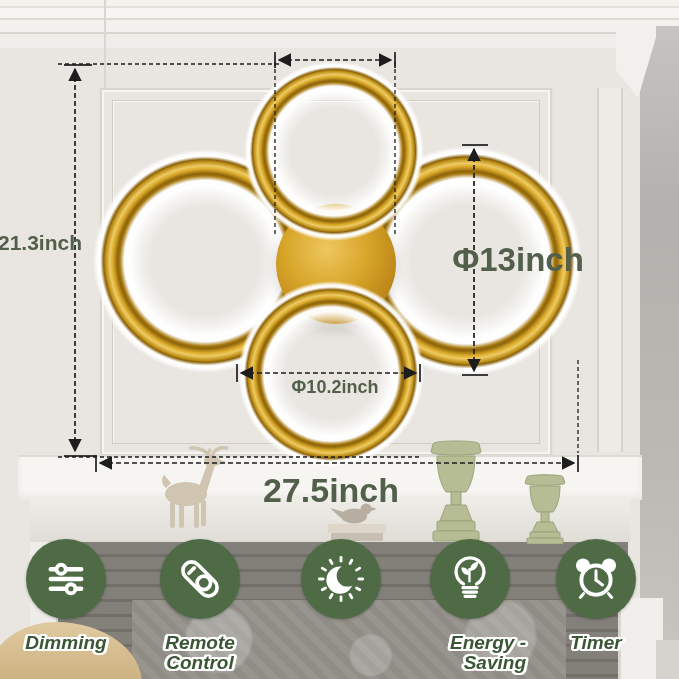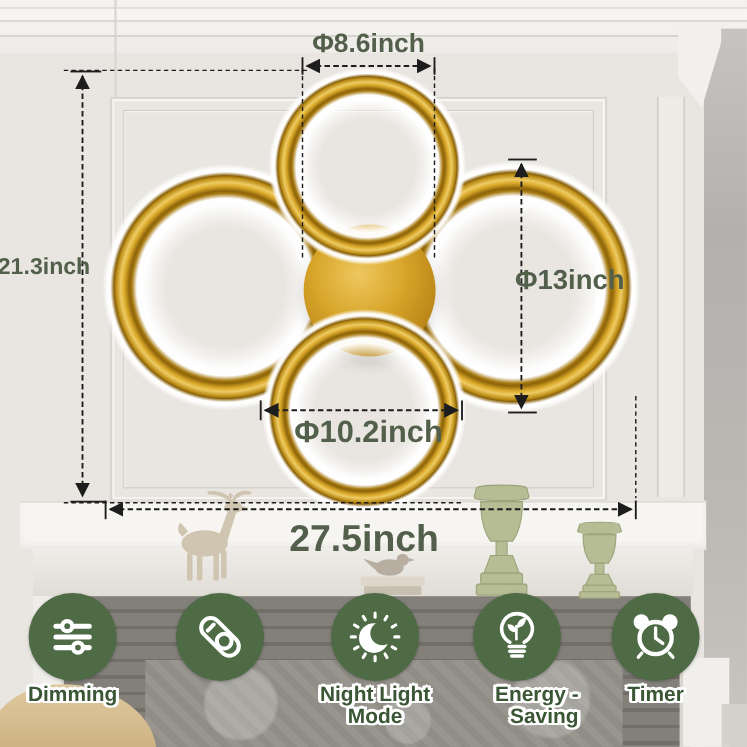--- a/index.html
+++ b/index.html
@@ -63,25 +63,25 @@
   .ring-top{left:244px;top:61px;width:180px;height:180px;z-index:5;}
   .ring-bottom{left:238px;top:281px;width:186px;height:186px;z-index:5;}
   .canopy{left:276px;top:204px;width:120px;height:120px;border-radius:50%;z-index:4;
     background:radial-gradient(circle at 42% 38%,#eec75f,#d8a62a 40%,#c08b1a 68%,#a3720f 100%);
     box-shadow:0 6px 14px rgba(0,0,0,0.15);}
   
   .dim-svg{left:0;top:0;width:679px;height:679px;z-index:6;pointer-events:none;}
   .dim-label{position:absolute;z-index:7;font-weight:bold;color:#525f4b;transform:translateX(-50%);white-space:nowrap;}
   .lbl-86{left:335px;top:26px;font-size:24px;}
   .lbl-213{left:40px;top:231px;font-size:21px;}
-  .lbl-13{left:518px;top:241px;font-size:25px;}
-  .lbl-102{left:325px;top:377px;font-size:28px;padding-left:20px;}
+  .lbl-13{left:518px;top:241px;font-size:33px;}
+  .lbl-102{left:325px;top:377px;font-size:18px;padding-left:20px;}
   .lbl-275{left:331px;top:471px;font-size:34px;}
   
-  .feat{position:absolute;top:539px;width:132px;display:flex;flex-direction:column;align-items:center;row-gap:3px;z-index:8;}
+  .feat{position:absolute;top:539px;width:132px;display:flex;flex-direction:column;align-items:center;row-gap:14px;z-index:8;font-style:italic;}
   .badge{width:80px;height:80px;border-radius:50%;background:#4e6b46;display:flex;align-items:center;justify-content:center;
     box-shadow:0 1px 3px rgba(0,0,0,0.25);}
   .badge svg{width:52px;height:52px;display:block;}
   .feat-label{font-size:19px;font-weight:bold;color:#3a5634;text-align:center;line-height:1.06;
     text-shadow:2.4px 0 0 #fff,-2.4px 0 0 #fff,0 2.4px 0 #fff,0 -2.4px 0 #fff,
       1.8px 1.8px 0 #fff,-1.8px 1.8px 0 #fff,1.8px -1.8px 0 #fff,-1.8px -1.8px 0 #fff,
       2.8px 1.2px 0 #fff,-2.8px 1.2px 0 #fff,2.8px -1.2px 0 #fff,-2.8px -1.2px 0 #fff;}
 </style>
 </head>
 <body>
@@ -194,21 +194,20 @@
       <line x1="420" y1="364" x2="420" y2="382"></line>
       <line x1="241" y1="373" x2="416" y2="373" stroke-dasharray="5 3" marker-start="url(#ah)" marker-end="url(#ah)"></line>
 
       <line x1="96" y1="455" x2="96" y2="472"></line>
       <line x1="578" y1="455" x2="578" y2="472"></line>
       <line x1="578" y1="360" x2="578" y2="453" stroke-dasharray="4 3" stroke-width="1.3"></line>
       <line x1="100" y1="463" x2="574" y2="463" stroke-dasharray="5 3" marker-start="url(#ah)" marker-end="url(#ah)"></line>
     </g>
   </svg>
 
-  <div class="dim-label lbl-86">Φ8.6inch</div>
   <div class="dim-label lbl-213">21.3inch</div>
   <div class="dim-label lbl-13">Φ13inch</div>
   <div class="dim-label lbl-102">Φ10.2inch</div>
   <div class="dim-label lbl-275">27.5inch</div>
 
   <div class="feat" style="left:0px;">
     <div class="badge">
       <svg viewBox="0 0 48 48">
         <g stroke="#fff" stroke-width="4.2" stroke-linecap="round">
           <line x1="10" y1="15" x2="38" y2="15"></line>
@@ -227,20 +226,21 @@
   <div class="feat" style="left:134px;">
     <div class="badge">
       <svg viewBox="0 0 48 48">
         <g transform="rotate(-45 24 24)" fill="none" stroke="#fff" stroke-width="3.4" stroke-linecap="round">
           <rect x="16" y="5" width="16" height="38" rx="8"></rect>
           <line x1="20.5" y1="13" x2="27.5" y2="13"></line>
           <circle cx="24" cy="29" r="6.2"></circle>
         </g>
       </svg>
     </div>
+    <div class="feat-label" style="max-width:104px;">Remote Control</div>
   </div>
 
   <div class="feat" style="left:275px;">
     <div class="badge">
       <svg viewBox="0 0 48 48">
         <circle cx="23" cy="25" r="12.5" fill="#fff"></circle>
         <circle cx="30" cy="21" r="10" fill="#4e6b46"></circle>
         <g stroke="#fff" stroke-width="2.6" stroke-linecap="round">
           <line x1="40.5" y1="24" x2="44" y2="24"></line>
           <line x1="38.3" y1="32.3" x2="41.3" y2="34"></line>
@@ -250,21 +250,20 @@
           <line x1="9.7" y1="32.3" x2="6.7" y2="34"></line>
           <line x1="7.5" y1="24" x2="4" y2="24"></line>
           <line x1="9.7" y1="15.8" x2="6.7" y2="14"></line>
           <line x1="15.8" y1="9.7" x2="14" y2="6.7"></line>
           <line x1="24" y1="7.5" x2="24" y2="4"></line>
           <line x1="32.3" y1="9.7" x2="34" y2="6.7"></line>
           <line x1="38.3" y1="15.8" x2="41.3" y2="14"></line>
         </g>
       </svg>
     </div>
-    <div class="feat-label" style="max-width:128px;">Night Light Mode</div>
   </div>
 
   <div class="feat" style="left:404px;">
     <div class="badge">
       <svg viewBox="0 0 48 48">
         <g fill="none" stroke="#fff" stroke-width="3" stroke-linecap="round">
           <path d="M18,28.5 C12.5,25.5 10,19.5 11.5,14 C13.2,8 18.3,4.5 24,4.5 C29.7,4.5 34.8,8 36.5,14 C38,19.5 35.5,25.5 30,28.5"></path>
           <line x1="17.5" y1="32" x2="30.5" y2="32"></line>
           <line x1="18" y1="36" x2="30" y2="36"></line>
           <line x1="19.5" y1="40" x2="28.5" y2="40"></line>

